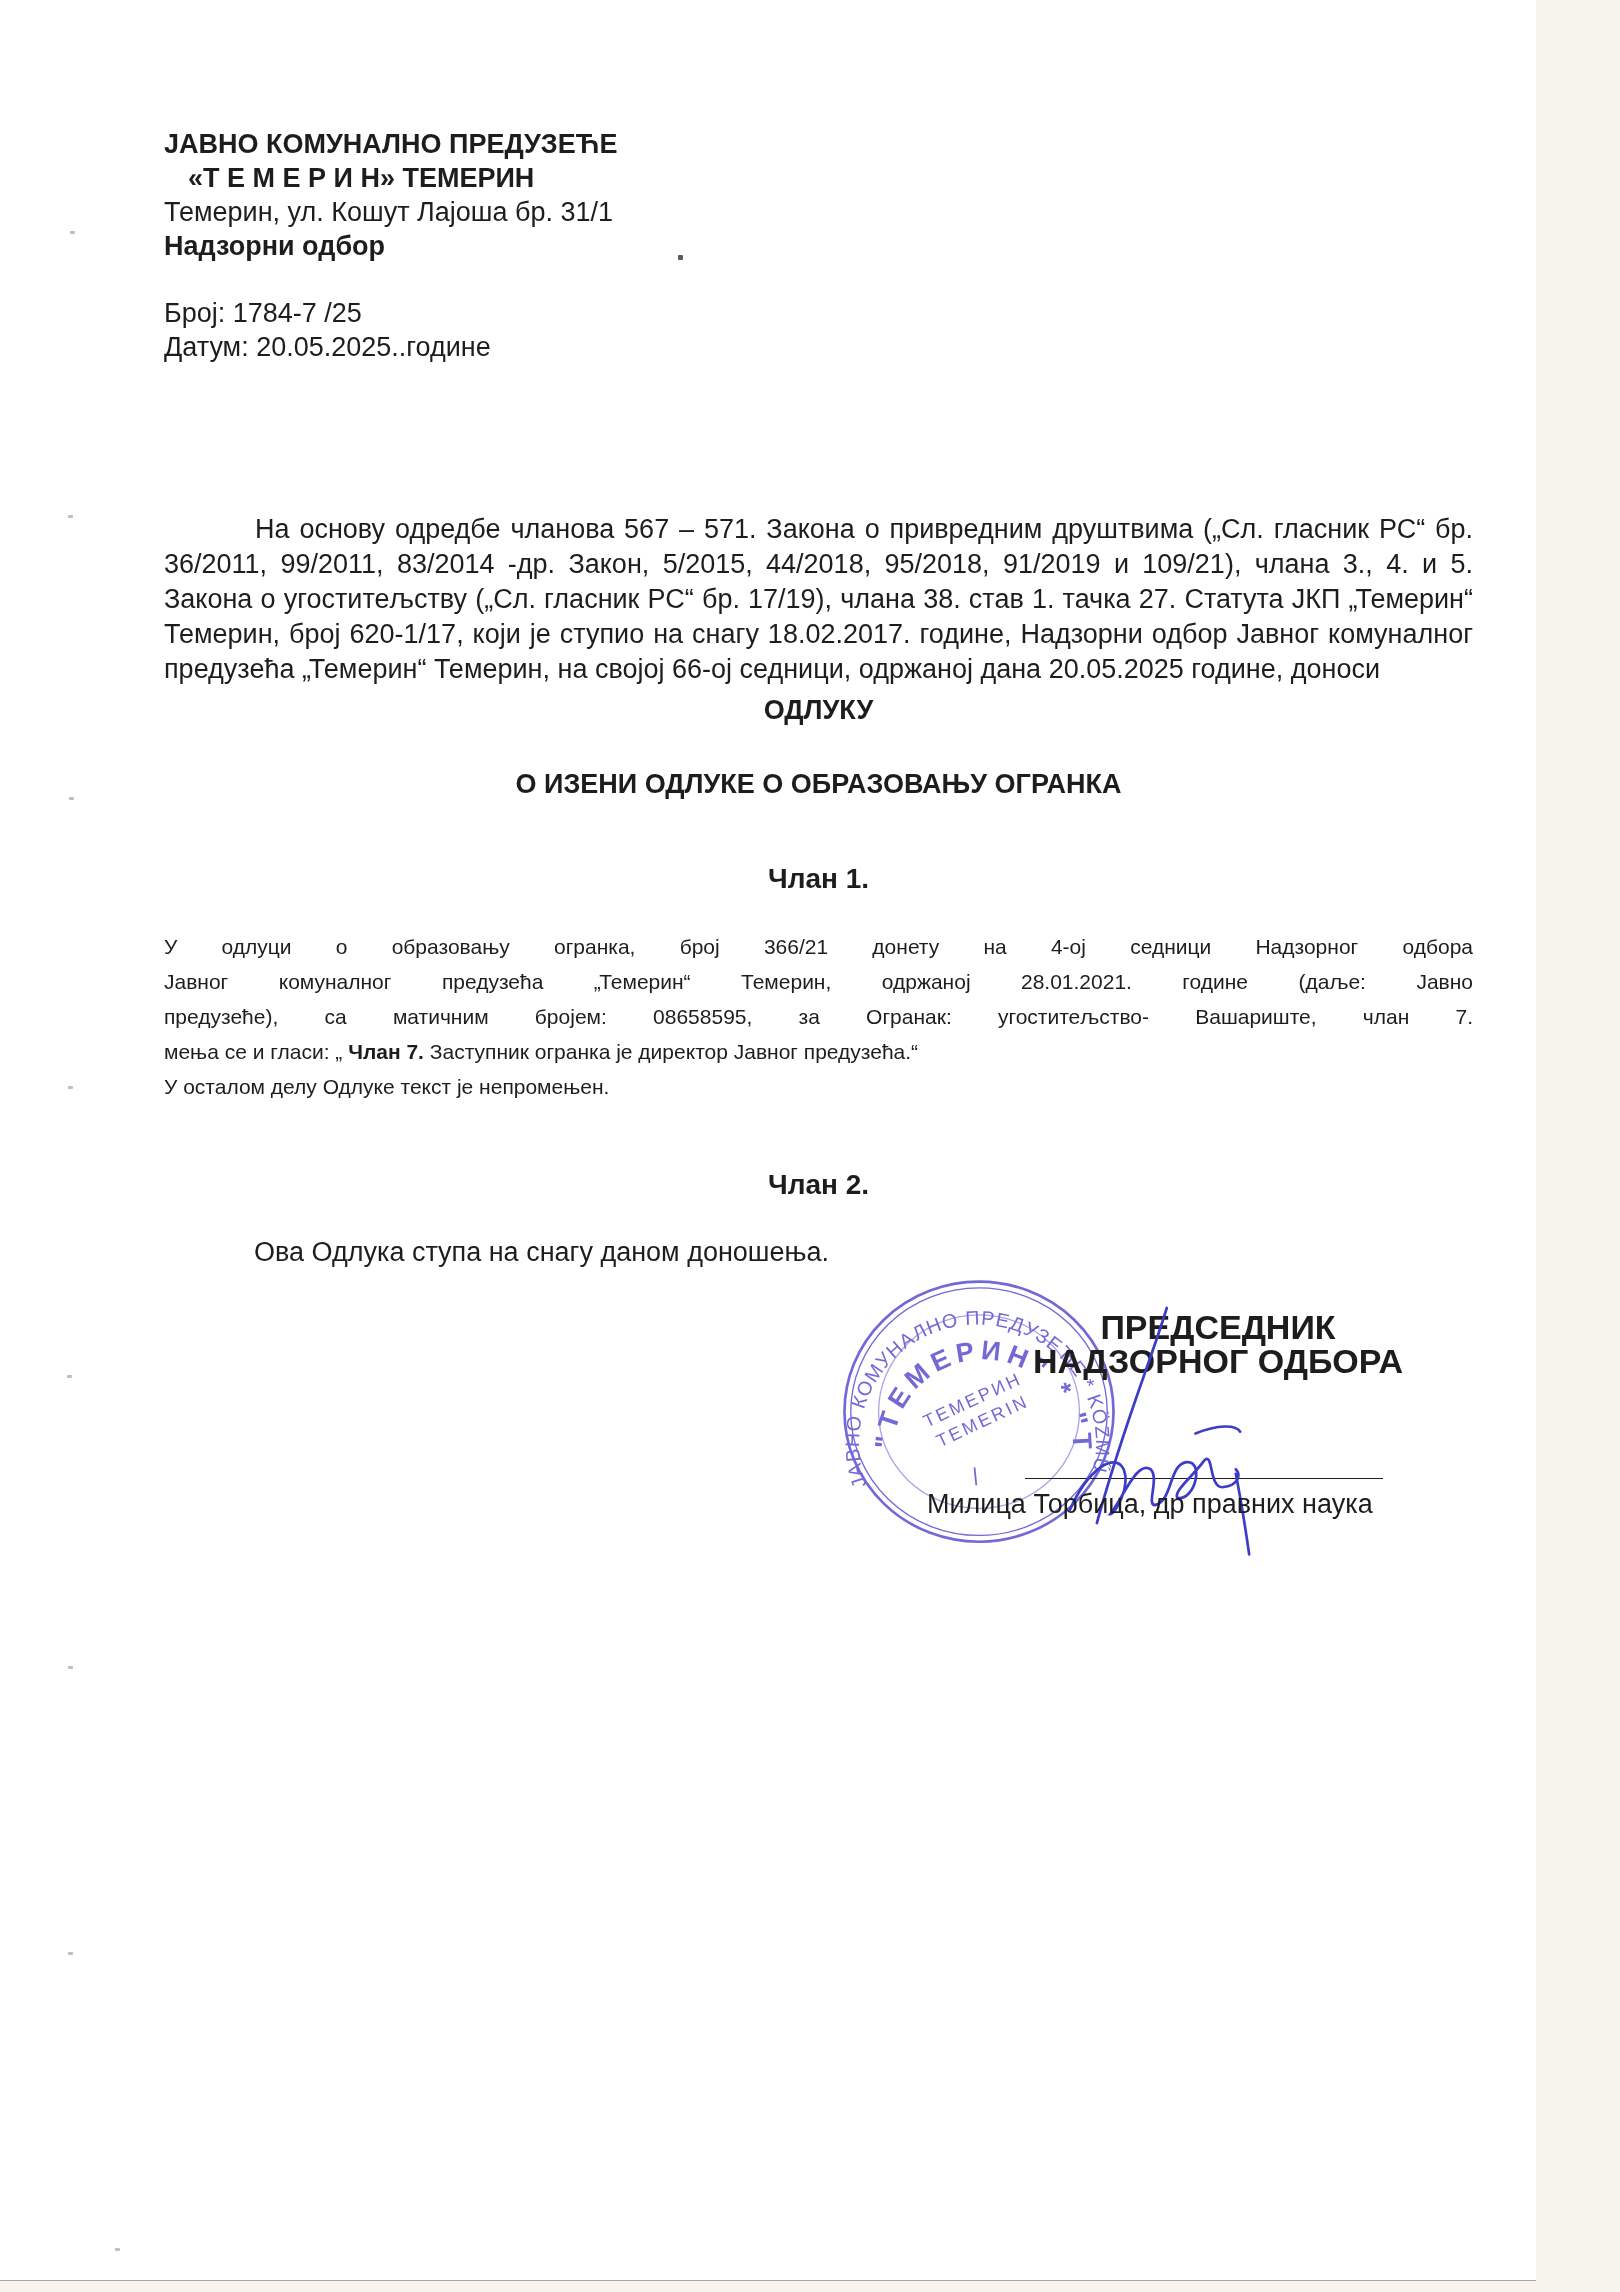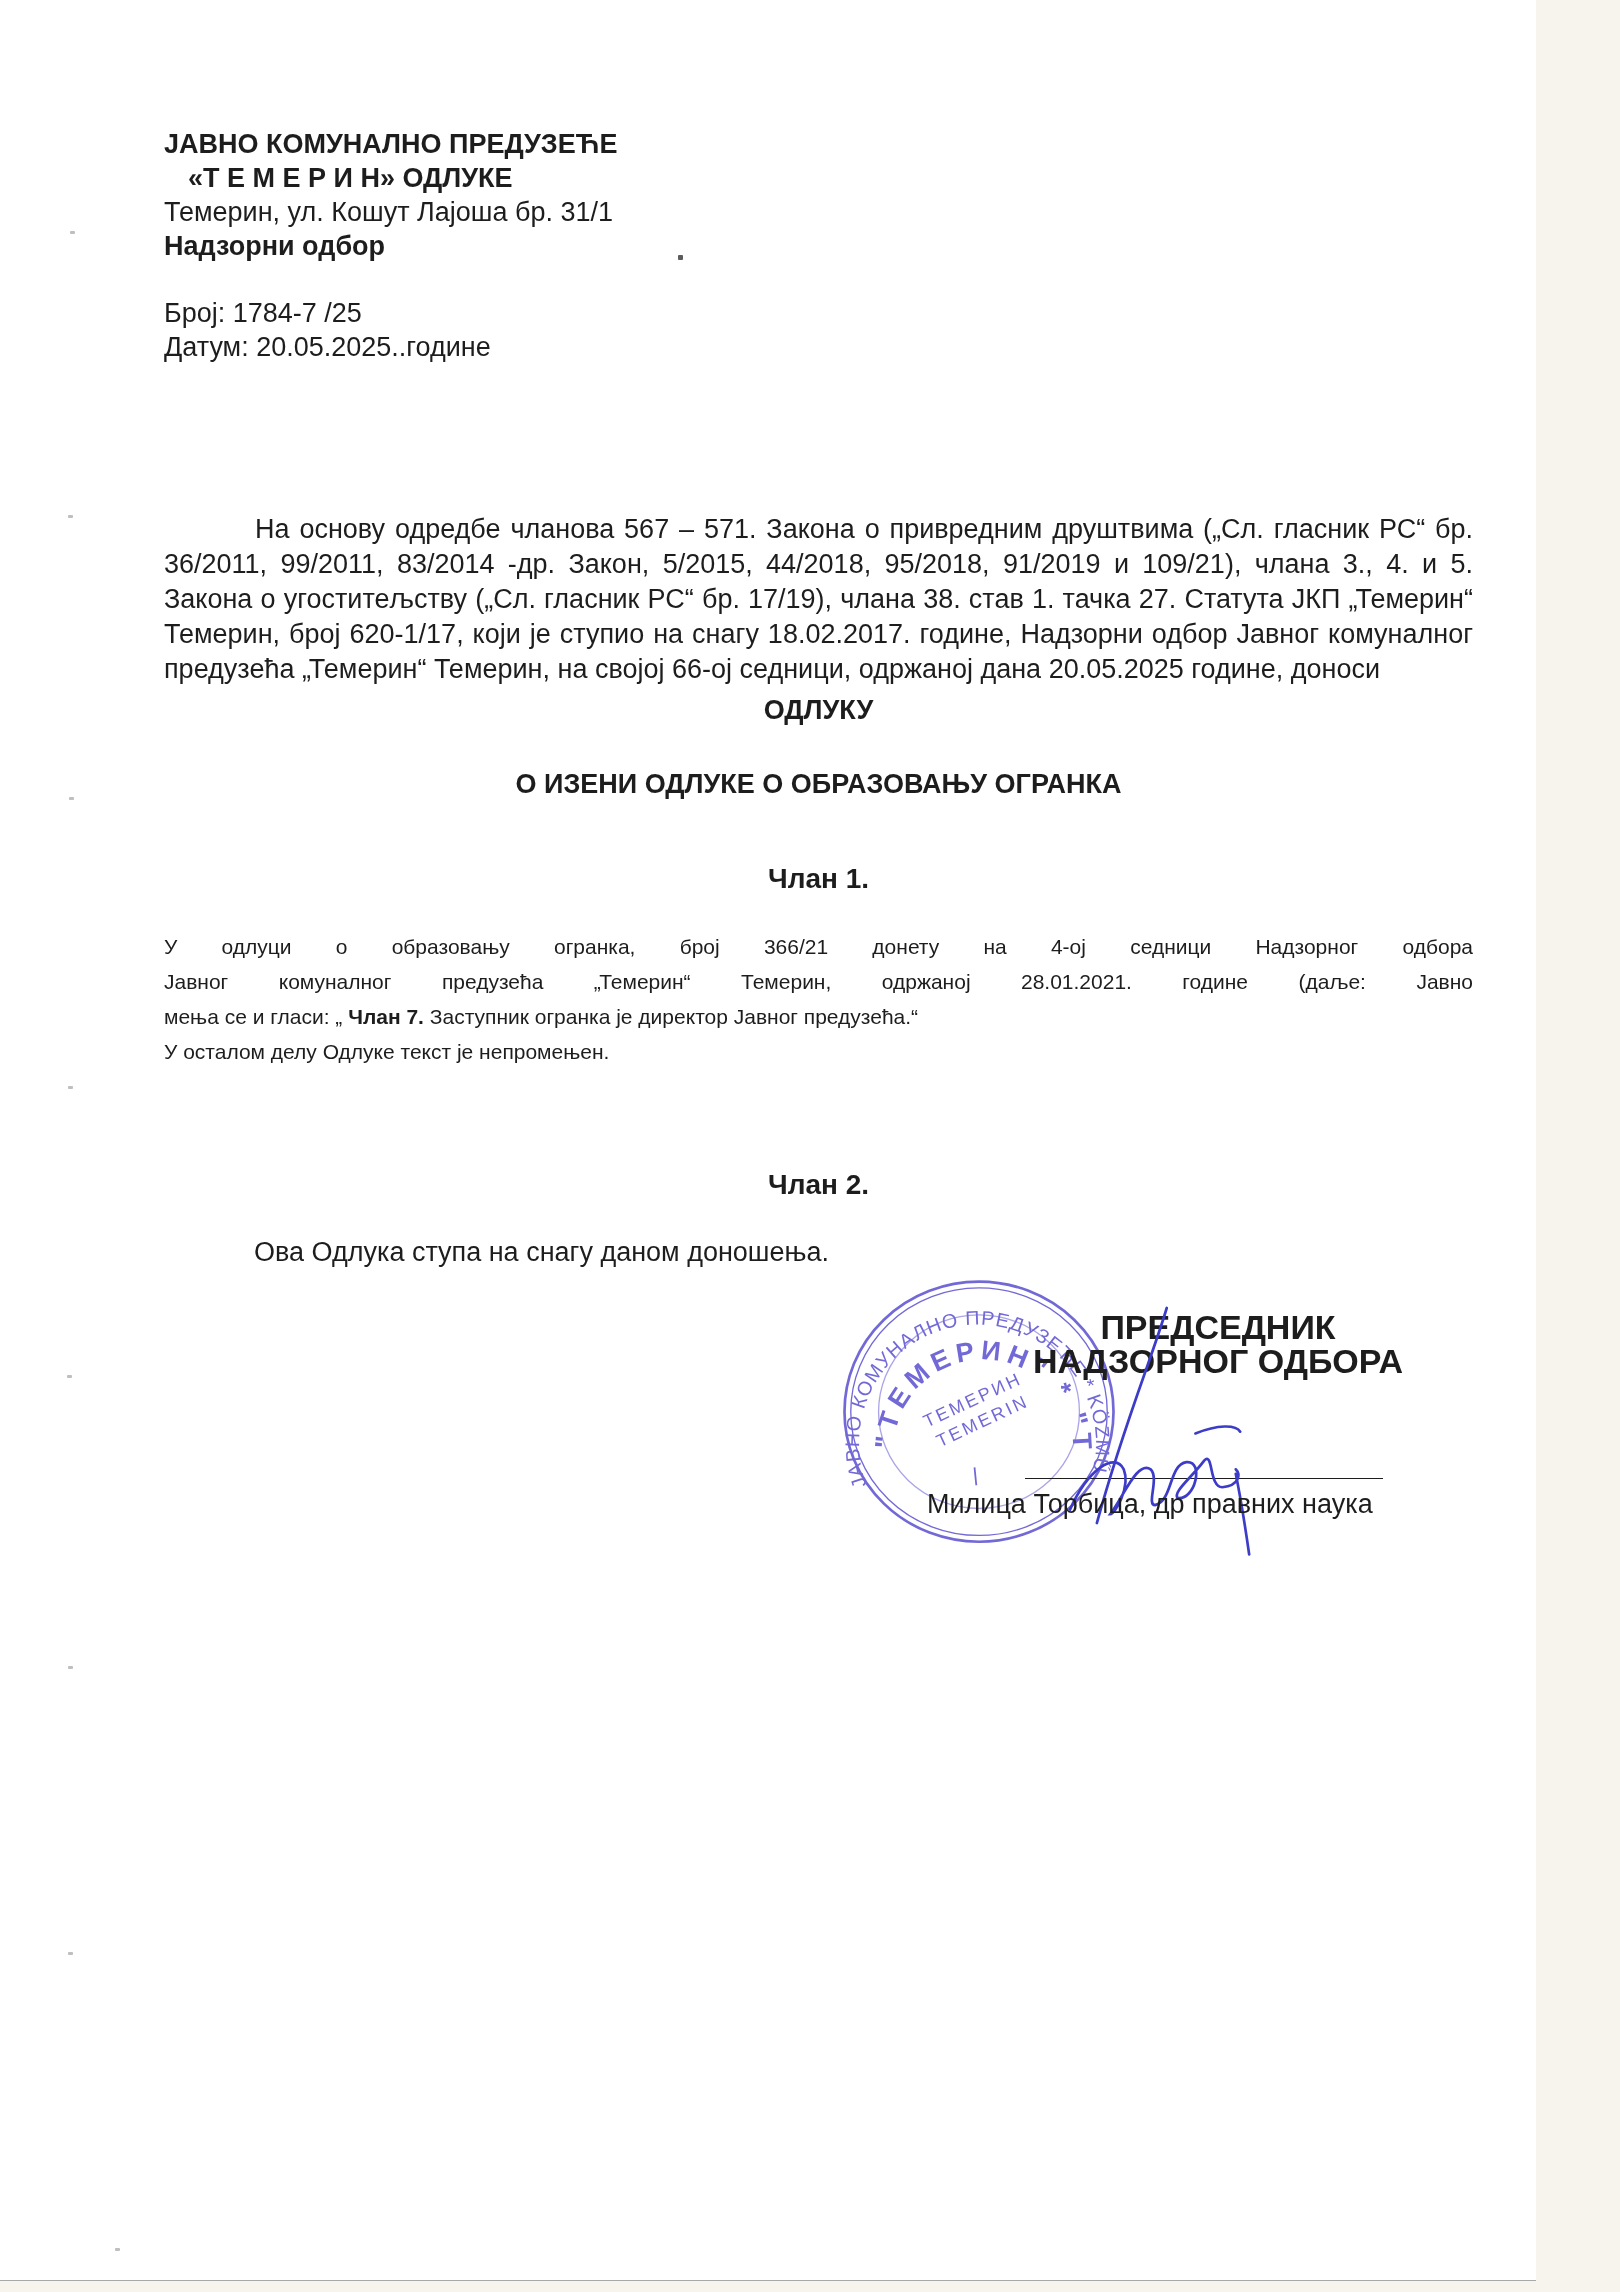--- a/index.html
+++ b/index.html
@@ -139,40 +139,41 @@
       border-radius: 0.9px;
     }
   </style>
 </head>
 <body>
 
 <div class="page">
 
   <div class="abs hdr txt">
     <div class="bold">ЈАВНО КОМУНАЛНО ПРЕДУЗЕЋЕ</div>
-    <div class="bold l2">«Т Е М Е Р И Н» ОДЛУКЕ</div>
+    <div class="bold l2">«Т Е М Е Р И Н» ТЕМЕРИН</div>
     <div>Темерин, ул. Кошут Лајоша бр. 31/1</div>
     <div class="bold">Надзорни одбор</div>
   </div>
 
   <div class="abs meta txt">
     <div>Број: 1784-7 /25</div>
     <div>Датум: 20.05.2025..године</div>
   </div>
 
   <div class="abs para"><span class="indent"></span><span>На основу одредбе чланова 567 – 571. Закона о привредним друштвима („Сл. гласник РС“ бр. 36/2011, 99/2011, 83/2014 -др. Закон, 5/2015, 44/2018, 95/2018,  91/2019 и 109/21), члана 3., 4. и 5. Закона о угоститељству („Сл. гласник РС“ бр.  17/19),  члана 38. став 1. тачка 27. Статута ЈКП „Темерин“ Темерин,  број 620-1/17, који је ступио на снагу 18.02.2017. године, Надзорни одбор Јавног комуналног предузећа „Темерин“ Темерин, на својој 66-ој седници, одржаној дана 20.05.2025 године, доноси</span></div>
 
   <div class="abs title" style="top: 692px;">ОДЛУКУ</div>
   <div class="abs title" style="top: 766px;">О ИЗЕНИ ОДЛУКЕ О ОБРАЗОВАЊУ ОГРАНКА</div>
 
   <div class="abs clan-head" style="top: 862px;">Члан 1.</div>
 
   <div class="abs body1">
     <span class="line">У одлуци  о образовању огранка, број 366/21 донету на 4-ој седници Надзорног одбора</span>
     <span class="line">Јавног комуналног предузећа „Темерин“ Темерин, одржаној 28.01.2021. године (даље: Јавно</span>
+    <span class="line">предузеће), са матичним бројем: 08658595, за Огранак: угоститељство- Вашариште, члан 7.</span>
     <span class="line last"><span>мења се и гласи: „ </span><b>Члан 7.</b><span> Заступник огранка је директор Јавног предузећа.“</span></span>
     <span class="line last">У осталом делу Одлуке текст је непромењен.</span>
   </div>
 
   <div class="abs clan-head" style="top: 1168px;">Члан 2.</div>
   <div class="abs body2">Ова Одлука ступа на снагу даном  доношења.</div>
 
   <svg class="abs stamp" viewBox="0 0 330 310">
     <defs>
       <path id="outerArc" d="M 40 240 A 132 132 0 1 1 290 230"></path>

